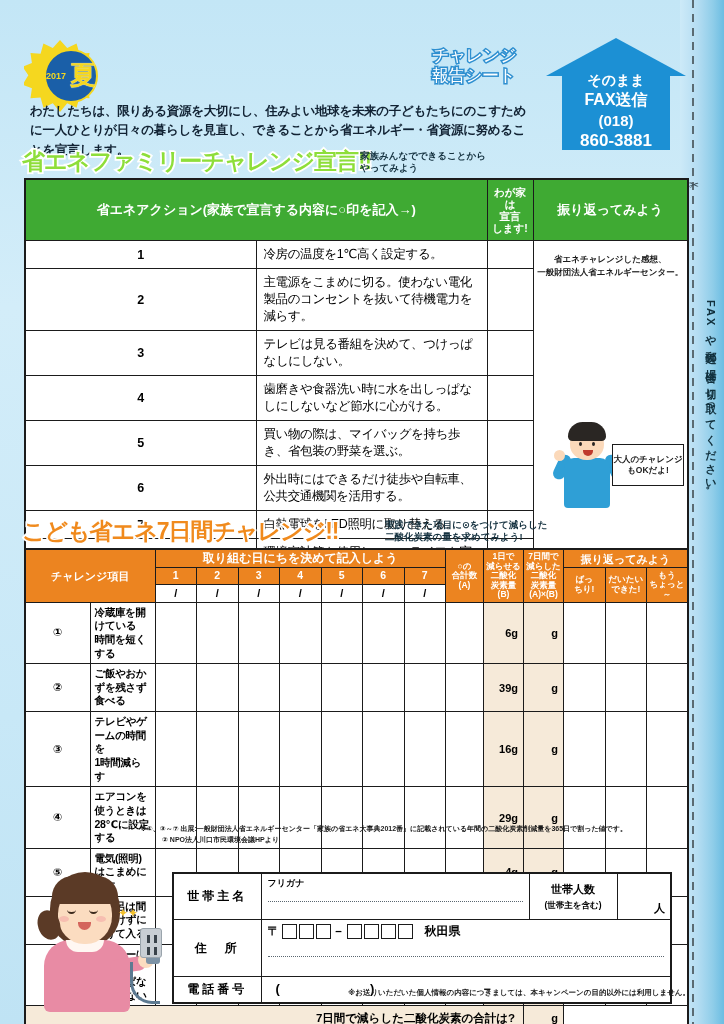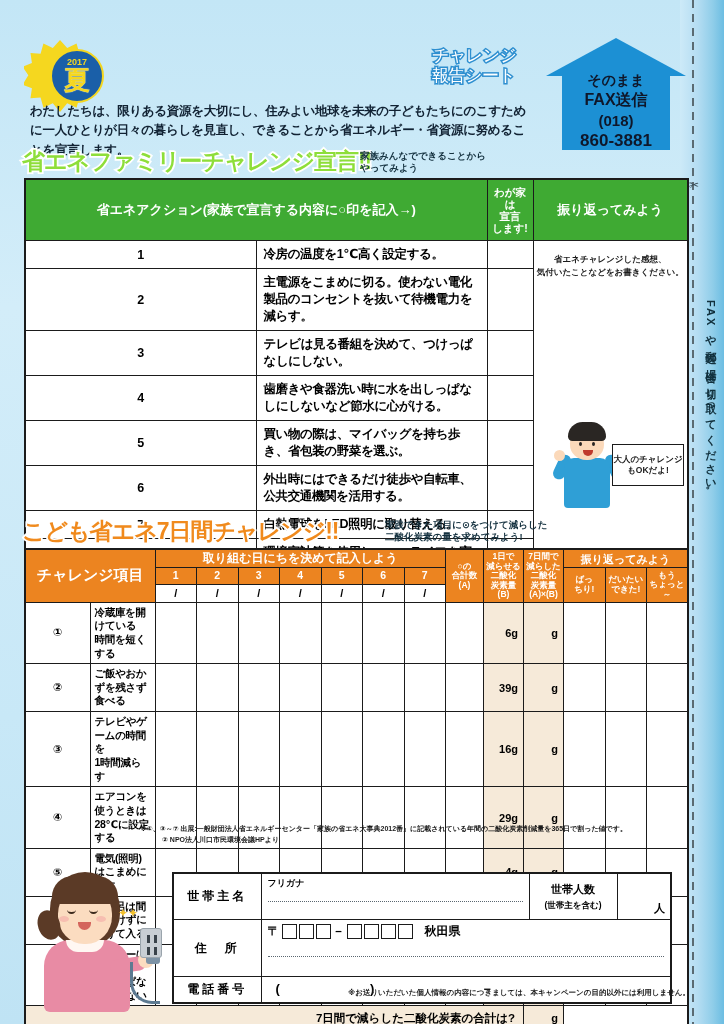--- a/index.html
+++ b/index.html
@@ -36,23 +36,23 @@
     position: absolute; left: 24px; top: 40px; width: 72px; height: 72px;
   }
   .sun-rays {
     position: absolute; inset: 0;
     background: #f5d71f;
     clip-path: polygon(50% 0%,60% 11%,73% 5%,77% 19%,91% 18%,89% 32%,102% 37%,94% 49%,
       102% 62%,89% 67%,91% 81%,77% 80%,73% 94%,60% 88%,50% 100%,40% 88%,27% 94%,23% 80%,
       9% 81%,11% 67%,-2% 62%,6% 49%,-2% 37%,11% 32%,9% 18%,23% 19%,27% 5%,40% 11%);
   }
   .sun-core {
-    position: absolute; left: 26px; top: 9px; width: 54px; height: 54px;
+    position: absolute; left: 20px; top: 9px; width: 54px; height: 54px;
     border-radius: 50%; background: #1a5fa8;
-    display: flex; flex-direction: column; align-items: center; justify-content: center;
+    display: flex; flex-direction: row; align-items: center; justify-content: space-between;
     border: 2px solid #f5d71f;
   }
   .sun-year { font-size: 9px; color: #f5d71f; font-weight: bold; line-height: 1; }
   .sun-season { font-size: 26px; color: #f5d71f; font-weight: bold; line-height: 1.05;
     text-shadow: 0 0 1px #fff; }
 
   .main-title {
     position: absolute; left: 100px; top: 44px;
     font-size: 39px; font-weight: bold; color: #fff; line-height: 1;
     -webkit-text-stroke: 4px #2e8fd0; paint-order: stroke fill;
@@ -71,21 +71,21 @@
   }
 
   
   .fax-box { position: absolute; left: 546px; top: 38px; width: 140px; height: 112px; }
   .fax-roof {
     position: absolute; left: 0; top: 0; width: 140px; height: 38px;
     background: #1c90d4; clip-path: polygon(50% 0, 100% 100%, 0 100%);
   }
   .fax-body {
     position: absolute; left: 16px; top: 36px; width: 108px; height: 76px;
-    background: #1c90d4; color: #0f172a; text-align: center;
+    background: #1c90d4; color: #ffffff; text-align: center;
     display: flex; flex-direction: column; justify-content: center;
     font-weight: bold; line-height: 1.28;
   }
   .fax-l1 { font-size: 14px; }
   .fax-l2 { font-size: 16px; }
   .fax-l3 { font-size: 15px; }
   .fax-l4 { font-size: 17px; }
 
   
   .sec1-title {
@@ -105,21 +105,21 @@
     border: 2px solid #1b1b1b; background: #fff;
     border-collapse: collapse; table-layout: fixed;
   }
   .decl td, .decl th { border: 1px solid #1b1b1b; }
   .decl thead th {
     background: #3faa33; color: #fff; font-size: 13px; font-weight: bold;
     padding: 6px 2px; text-align: center; line-height: 1.2;
   }
   .decl thead th.small { font-size: 10.5px; line-height: 1.15; }
   .decl td.num { width: 22px; text-align: center; font-size: 12.5px; font-weight: bold; }
-  .decl td.act { font-size: 12.5px; padding: 5px 7px; font-weight: bold; letter-spacing: -0.4px; }
+  .decl td.act { font-size: 12.5px; padding: 5px 7px; font-weight: normal; letter-spacing: -0.4px; }
   .decl td.mark { width: 46px; }
   .decl td.refl { width: 155px; vertical-align: top; }
   .refl-note { font-size: 8.5px; text-align: center; padding: 12px 3px 0; line-height: 1.45; font-weight: bold; color:#1b1b1b; }
   .decl td.orig { font-size: 11px; padding: 5px 7px 16px; font-weight: bold; }
 
   
   .boy { position: absolute; left: 556px; top: 412px; width: 66px; height: 96px; }
   .boy-head { position: absolute; left: 14px; top: 16px; width: 34px; height: 32px;
     background: #fbd9ba; border-radius: 48%; }
   .boy-hair { position: absolute; left: 12px; top: 10px; width: 38px; height: 19px;
@@ -159,21 +159,21 @@
   .chal {
     position: absolute; left: 24px; top: 548px; width: 665px;
     border: 2px solid #1b1b1b; background: #fff;
     border-collapse: collapse; table-layout: fixed;
   }
   .chal td, .chal th { border: 1px solid #1b1b1b; }
   .chal th {
     background: #ec8420; color: #fff; font-weight: bold; text-align: center;
     line-height: 1.12; padding: 2px 1px;
   }
-  .chal th.h-item { font-size: 15px; }
+  .chal th.h-item { font-size: 11px; }
   .chal th.h-days { font-size: 12px; }
   .chal th.h-dnum { font-size: 10.5px; padding: 1px; }
   .chal th.h-small { font-size: 8.5px; }
   .chal th.h-refl { font-size: 11px; }
   .chal th.h-rsub { font-size: 8.5px; }
   .chal td.slash { text-align: center; font-size: 11px; height: 18px; font-weight: bold; }
   .chal td.ino { width: 20px; text-align: center; font-size: 11px; font-weight: bold; }
   .chal td.itext { font-size: 10.5px; padding: 3px 4px; font-weight: bold; line-height: 1.3; letter-spacing: -0.3px; }
   .chal td.day { width: 36px; }
   .chal td.sum { width: 38px; background: #fff; }
@@ -312,21 +312,21 @@
         <th style="width:155px">振り返ってみよう</th>
       </tr>
     </thead>
     <tbody>
       <tr>
         <td class="num">1</td>
         <td class="act">冷房の温度を1℃高く設定する。</td>
         <td class="mark"></td>
         <td class="refl" rowspan="10">
           <div class="refl-note">省エネチャレンジした感想、</div>
-          <div class="refl-note" style="padding-top:0">気付いたことなどをお書きください。</div>
+          <div class="refl-note" style="padding-top:0">一般財団法人省エネルギーセンター。</div>
         </td>
       </tr>
       <tr>
         <td class="num">2</td>
         <td class="act">主電源をこまめに切る。使わない電化製品のコンセントを抜いて待機電力を減らす。</td>
         <td class="mark"></td>
       </tr>
       <tr>
         <td class="num">3</td>
         <td class="act">テレビは見る番組を決めて、つけっぱなしにしない。</td>

